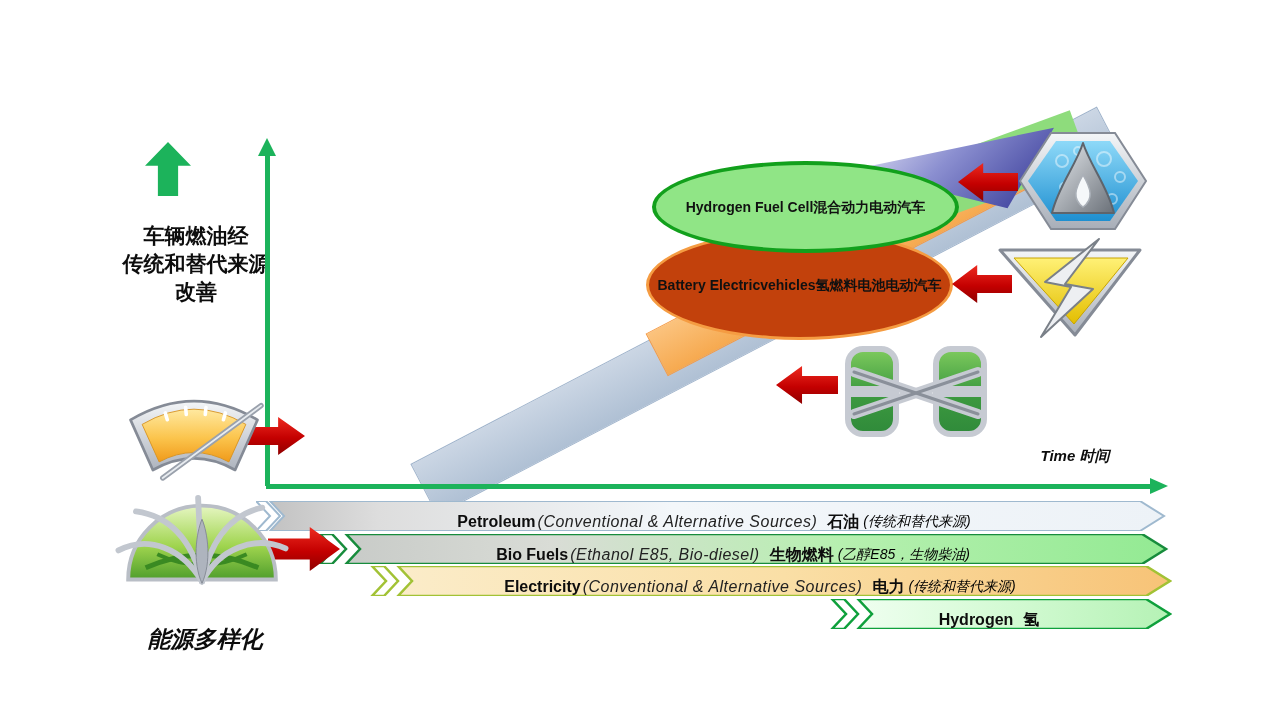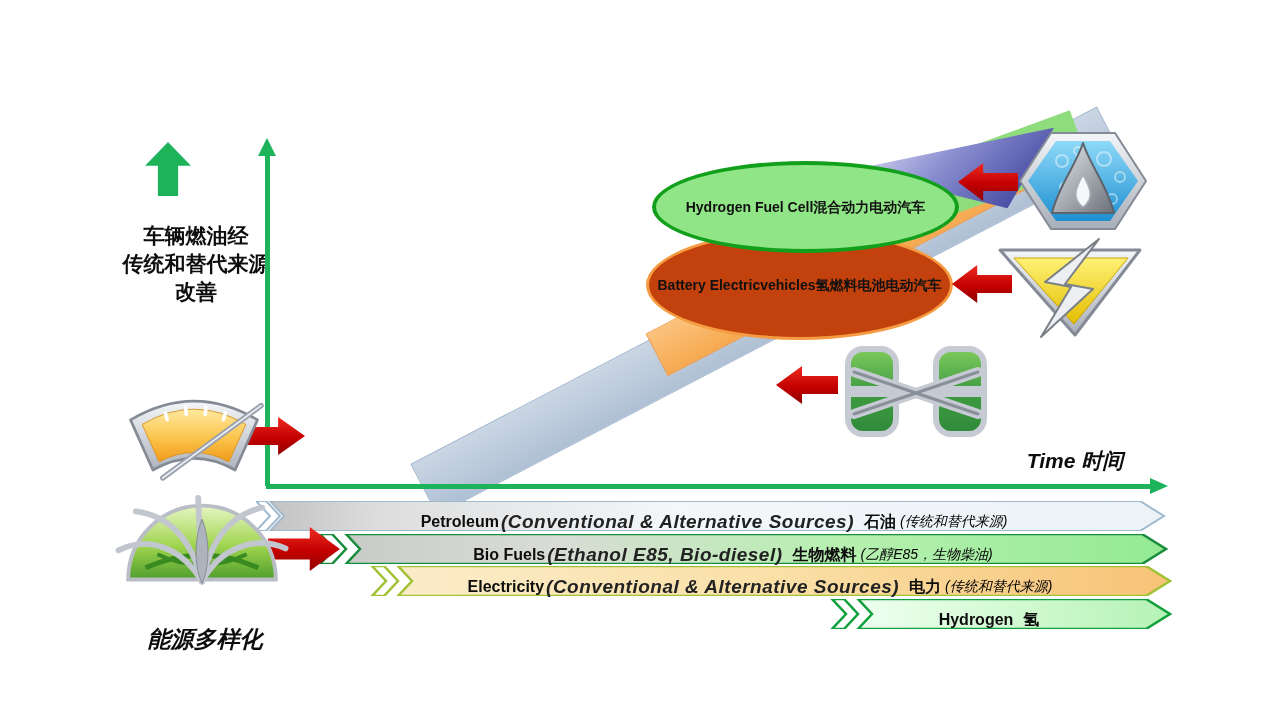--- a/index.html
+++ b/index.html
@@ -42,21 +42,21 @@
     border-left:18px solid #1CB35B; }
   .up-block-arrow {
     left:145px; top:142px; width:46px; height:54px; background:#1CB35B; z-index:3;
     clip-path:polygon(50% 0, 100% 44%, 72% 44%, 72% 100%, 28% 100%, 28% 44%, 0 44%);
   }
 
   
   .y-label { left:114px; top:222px; width:164px; text-align:center; z-index:3;
     font-size:21px; font-weight:bold; line-height:28px; color:#0d0d0d; }
   .time-label { left:990px; top:447px; width:170px; text-align:center; z-index:3;
-    font-size:21px; font-weight:bold; font-style:italic; color:#0d0d0d; }
+    font-size:15px; font-weight:bold; font-style:italic; color:#0d0d0d; }
   .energy-label { left:120px; top:624px; width:170px; text-align:center; z-index:3;
     font-size:23px; font-weight:bold; font-style:italic; color:#0d0d0d; }
 
   
   .ellipse { border-radius:50%; display:flex; flex-direction:row;
     justify-content:center; align-items:center; text-align:center; }
   .eline { line-height:17px; font-size:14px; font-weight:bold; color:#111;
     white-space:nowrap; }
   .el-ic  { left:272px; top:392px; width:302px; height:96px;
     background:#C5D6E8; border:2px solid #A3BCD8; z-index:3; }
@@ -86,21 +86,21 @@
 
   
   .banner-svg { z-index:2; }
   .bn-pet-svg { left:256px; top:501px; width:916px; height:30px; }
   .bn-bio-svg { left:294px; top:534px; width:878px; height:30px; }
   .bn-ele-svg { left:348px; top:566px; width:824px; height:30px; }
   .bn-h2-svg  { left:806px; top:599px; width:366px; height:30px; }
   .banner-text { z-index:3; display:flex; align-items:center; justify-content:center;
     height:42px; color:#0d0d0d; white-space:nowrap; }
   .bt-b  { font-size:16px; font-weight:bold; }
-  .bt-i  { font-size:19px; font-style:italic; color:#222; margin-left:2px; letter-spacing:0.5px;font-weight:bold; }
+  .bt-i  { font-size:16px; font-style:italic; color:#222; margin-left:2px; letter-spacing:0.5px; }
   .bt-zb { font-size:16px; font-weight:bold; margin-left:10px; }
   .bt-zi { font-size:14px; font-style:italic; color:#000000; margin-left:4px; }
 </style>
 </head>
 <body>
 
 <div id="stage">
 
   <div class="abs band-blue"></div>
   <div class="abs band-orange"></div>

